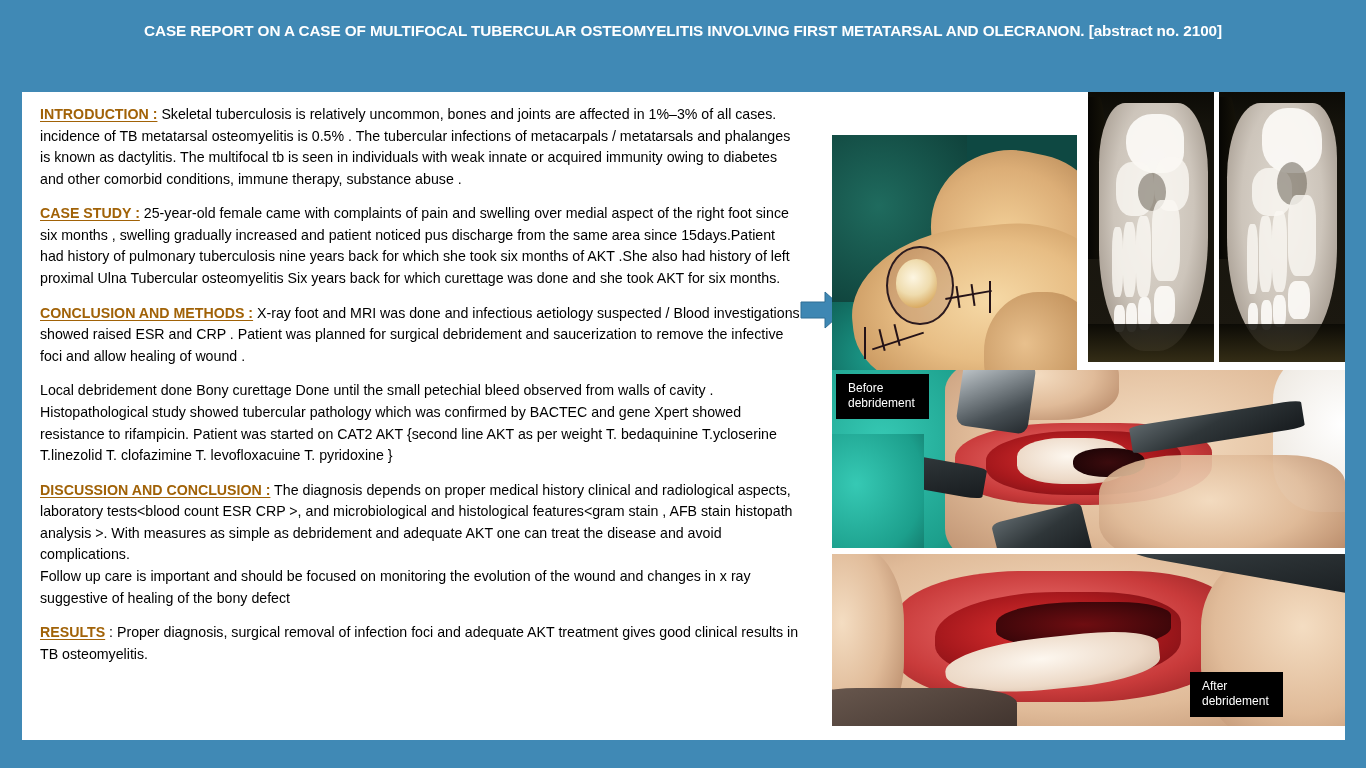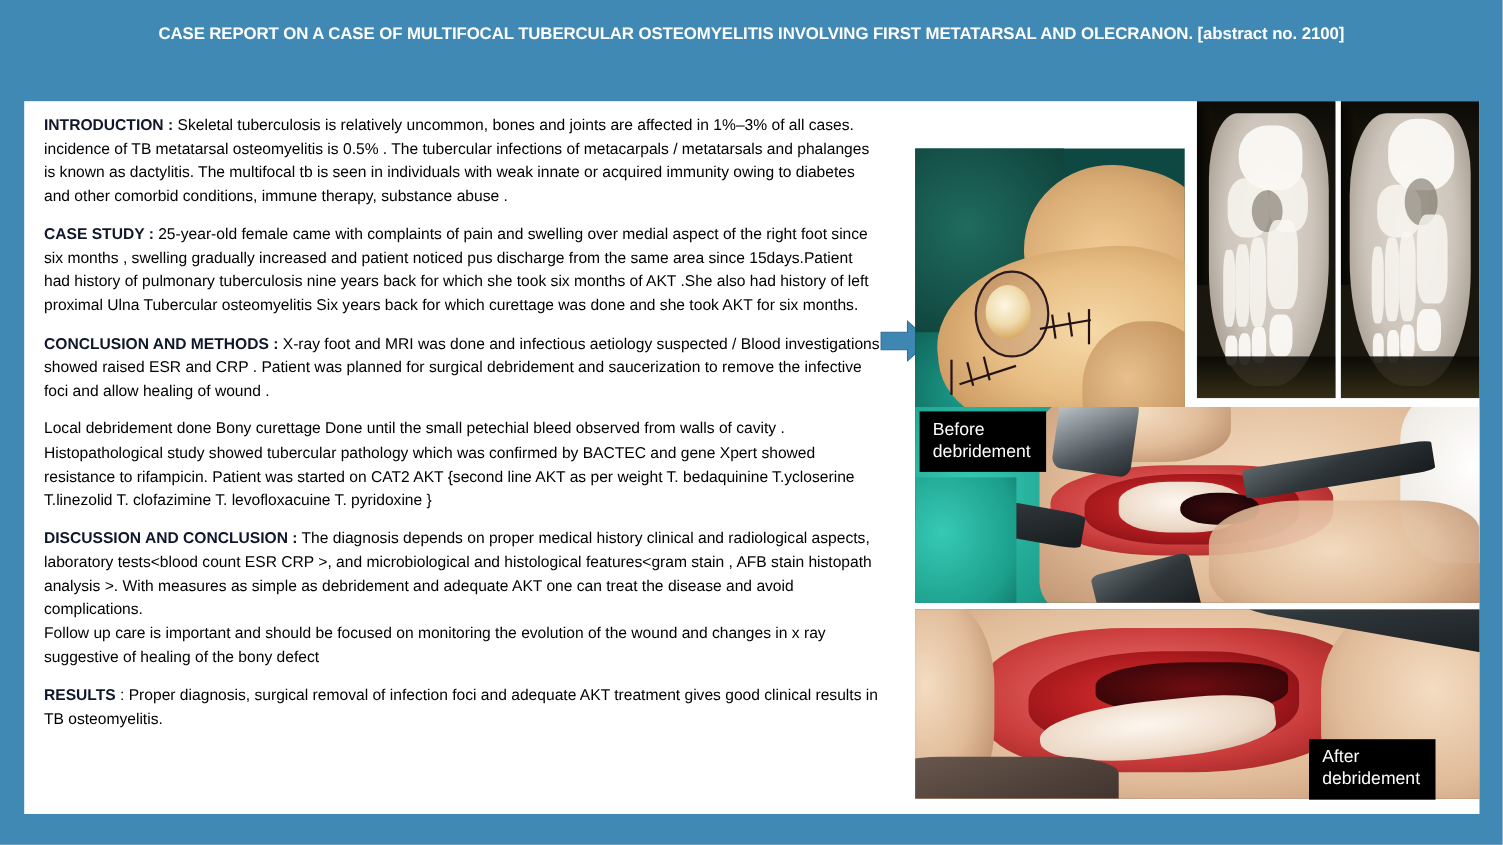--- a/index.html
+++ b/index.html
@@ -51,22 +51,23 @@
     left: 18px;
     top: 12px;
     width: 762px;
     height: 624px;
     font-size: 14.2px;
     line-height: 1.52;
     color: #111111;
   }
   .section { margin-bottom: 13px; }
   .sec-heading {
-    color: #0f172a;
+    color: #a16207;
     font-weight: bold;
+    text-decoration: underline;
     text-underline-offset: 2px;
   }
   .body-text { color: #000000; }
 
   
   #flow-arrow {
     position: absolute;
     left: 778px;
     top: 196px;
     width: 46px;
@@ -109,21 +110,21 @@
     left: 22px; top: 462px;
     width: 513px; height: 172px;
     background: #9c4a44;
   }
 
   
   .caption-box {
     position: absolute;
     background: #000000;
     color: #ffffff;
-    font-size: 16px;
+    font-size: 12px;
     line-height: 1.26;
     padding: 7px 14px 8px 12px;
     white-space: pre-line;
     z-index: 5;
   }
   #caption-before { left: 26px; top: 282px; }
   #caption-after  { left: 380px; top: 580px; }
 
   
   .lay { position: absolute; }

